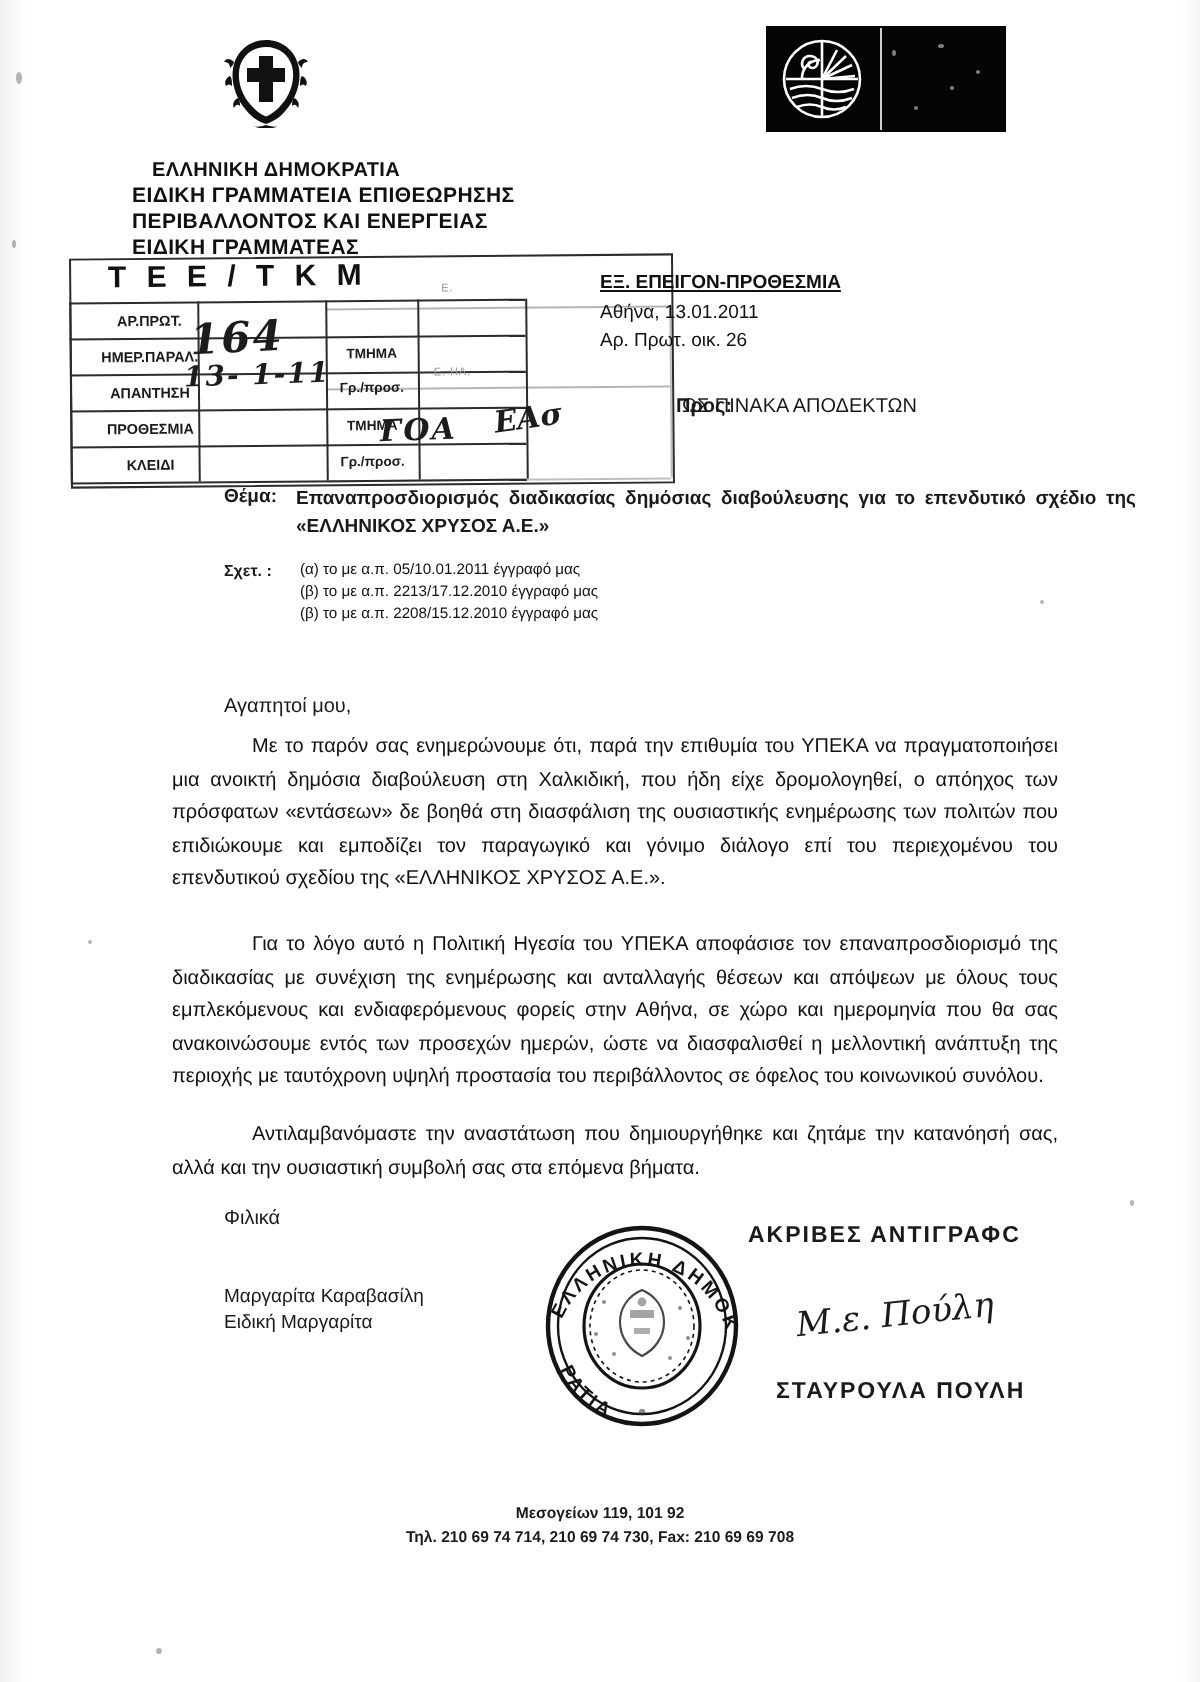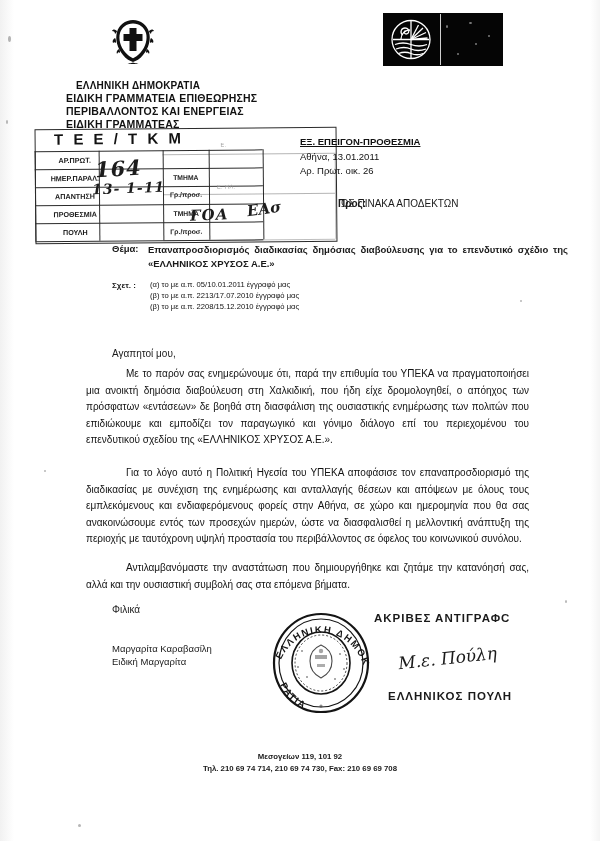--- a/index.html
+++ b/index.html
@@ -191,21 +191,21 @@
 
     <div class="sb-hline" style="top:4px;left:128px;width:172px;opacity:.35;"></div>
     <div class="sb-hline" style="top:44px;left:128px;width:172px;opacity:.35;"></div>
     <div class="sb-hline" style="top:90px;left:128px;width:172px;opacity:.3;"></div>
     <div class="sb-vline" style="left:300px;top:4px;height:86px;opacity:.3;"></div>
 
     <div class="sb-lbl" style="left:0px;top:5px;">ΑΡ.ΠΡΩΤ.</div>
     <div class="sb-lbl" style="left:0px;top:23px;">ΗΜΕΡ.ΠΑΡΑΛ.</div>
     <div class="sb-lbl" style="left:0px;top:41px;">ΑΠΑΝΤΗΣΗ</div>
     <div class="sb-lbl" style="left:0px;top:59px;">ΠΡΟΘΕΣΜΙΑ</div>
-    <div class="sb-lbl" style="left:0px;top:77px;">ΠΟΥΛΗ</div>
+    <div class="sb-lbl" style="left:0px;top:77px;">ΚΛΕΙΔΙ</div>
 
     <div class="sb-lbl2" style="left:128px;top:24px;">ΤΜΗΜΑ</div>
     <div class="sb-lbl2" style="left:128px;top:41px;">Γρ./προσ.</div>
     <div class="sb-lbl2" style="left:128px;top:60px;">ΤΜΗΜΑ</div>
     <div class="sb-lbl2" style="left:128px;top:78px;">Γρ./προσ.</div>
 
     <div class="faint" style="left:186px;top:-8px;">Ε.</div>
     <div class="faint" style="left:182px;top:34px;">Ε. ΗΛ.</div>
   </div>
 
@@ -220,21 +220,21 @@
 
   <div id="to-label">Προς:</div>
   <div id="to-value">ΩΣ ΠΙΝΑΚΑ ΑΠΟΔΕΚΤΩΝ</div>
 
   <div id="subject-label">Θέμα:</div>
   <div id="subject-text">Επαναπροσδιορισμός διαδικασίας δημόσιας διαβούλευσης για το επενδυτικό σχέδιο της «ΕΛΛΗΝΙΚΟΣ ΧΡΥΣΟΣ Α.Ε.»</div>
 
   <div id="ref-label">Σχετ. :</div>
   <div class="reflist">
     <div class="ref">(α) το με α.π. 05/10.01.2011 έγγραφό μας</div>
-    <div class="ref">(β) το με α.π. 2213/17.07.2010 έγγραφό μας</div>
+    <div class="ref">(β) το με α.π. 2213/17.12.2010 έγγραφό μας</div>
     <div class="ref">(β) το με α.π. 2208/15.12.2010 έγγραφό μας</div>
   </div>
 
   <div class="salutation">Αγαπητοί μου,</div>
 
   <div class="para" id="p1"><span class="ind"></span><span>Με το παρόν σας ενημερώνουμε ότι, παρά την επιθυμία του ΥΠΕΚΑ να πραγματοποιήσει μια ανοικτή δημόσια διαβούλευση στη Χαλκιδική, που ήδη είχε δρομολογηθεί, ο απόηχος των πρόσφατων «εντάσεων» δε βοηθά στη διασφάλιση της ουσιαστικής ενημέρωσης των πολιτών που επιδιώκουμε και εμποδίζει τον παραγωγικό και γόνιμο διάλογο επί του περιεχομένου του επενδυτικού σχεδίου της «ΕΛΛΗΝΙΚΟΣ ΧΡΥΣΟΣ Α.Ε.».</span></div>
   <div class="para" id="p2"><span class="ind"></span><span>Για το λόγο αυτό η Πολιτική Ηγεσία του ΥΠΕΚΑ αποφάσισε τον επαναπροσδιορισμό της διαδικασίας με συνέχιση της ενημέρωσης και ανταλλαγής θέσεων και απόψεων με όλους τους εμπλεκόμενους και ενδιαφερόμενους φορείς στην Αθήνα, σε χώρο και ημερομηνία που θα σας ανακοινώσουμε εντός των προσεχών ημερών, ώστε να διασφαλισθεί η μελλοντική ανάπτυξη της περιοχής με ταυτόχρονη υψηλή προστασία του περιβάλλοντος σε όφελος του κοινωνικού συνόλου.</span></div>
   <div class="para" id="p3"><span class="ind"></span><span>Αντιλαμβανόμαστε την αναστάτωση που δημιουργήθηκε και ζητάμε την κατανόησή σας, αλλά και την ουσιαστική συμβολή σας στα επόμενα βήματα.</span></div>
 
   <div id="closing">Φιλικά</div>
@@ -271,18 +271,18 @@
           <circle cx="73" cy="72" r="1"></circle>
         <circle cx="59" cy="99" r="1.6"></circle>
         <circle cx="36" cy="60" r="1"></circle>
           <circle cx="82" cy="62" r="1"></circle>
       </g>
     </svg>
   </div>
 
   <div id="certified">ΑΚΡΙΒΕΣ ΑΝΤΙΓΡΑΦC</div>
   <div id="sig-hand">Μ.ε. Πούλη</div>
-  <div id="cert-name">ΕΛΛΗΝΙΚΟΣ ΠΟΥΛΗ</div>
+  <div id="cert-name">ΣΤΑΥΡΟΥΛΑ ΠΟΥΛΗ</div>
 
   <div id="foot1">Μεσογείων 119, 101 92</div>
   <div id="foot2">Τηλ. 210 69 74 714, 210 69 74 730, Fax: 210 69 69 708</div>
 
 </div>
 
 </body></html>

